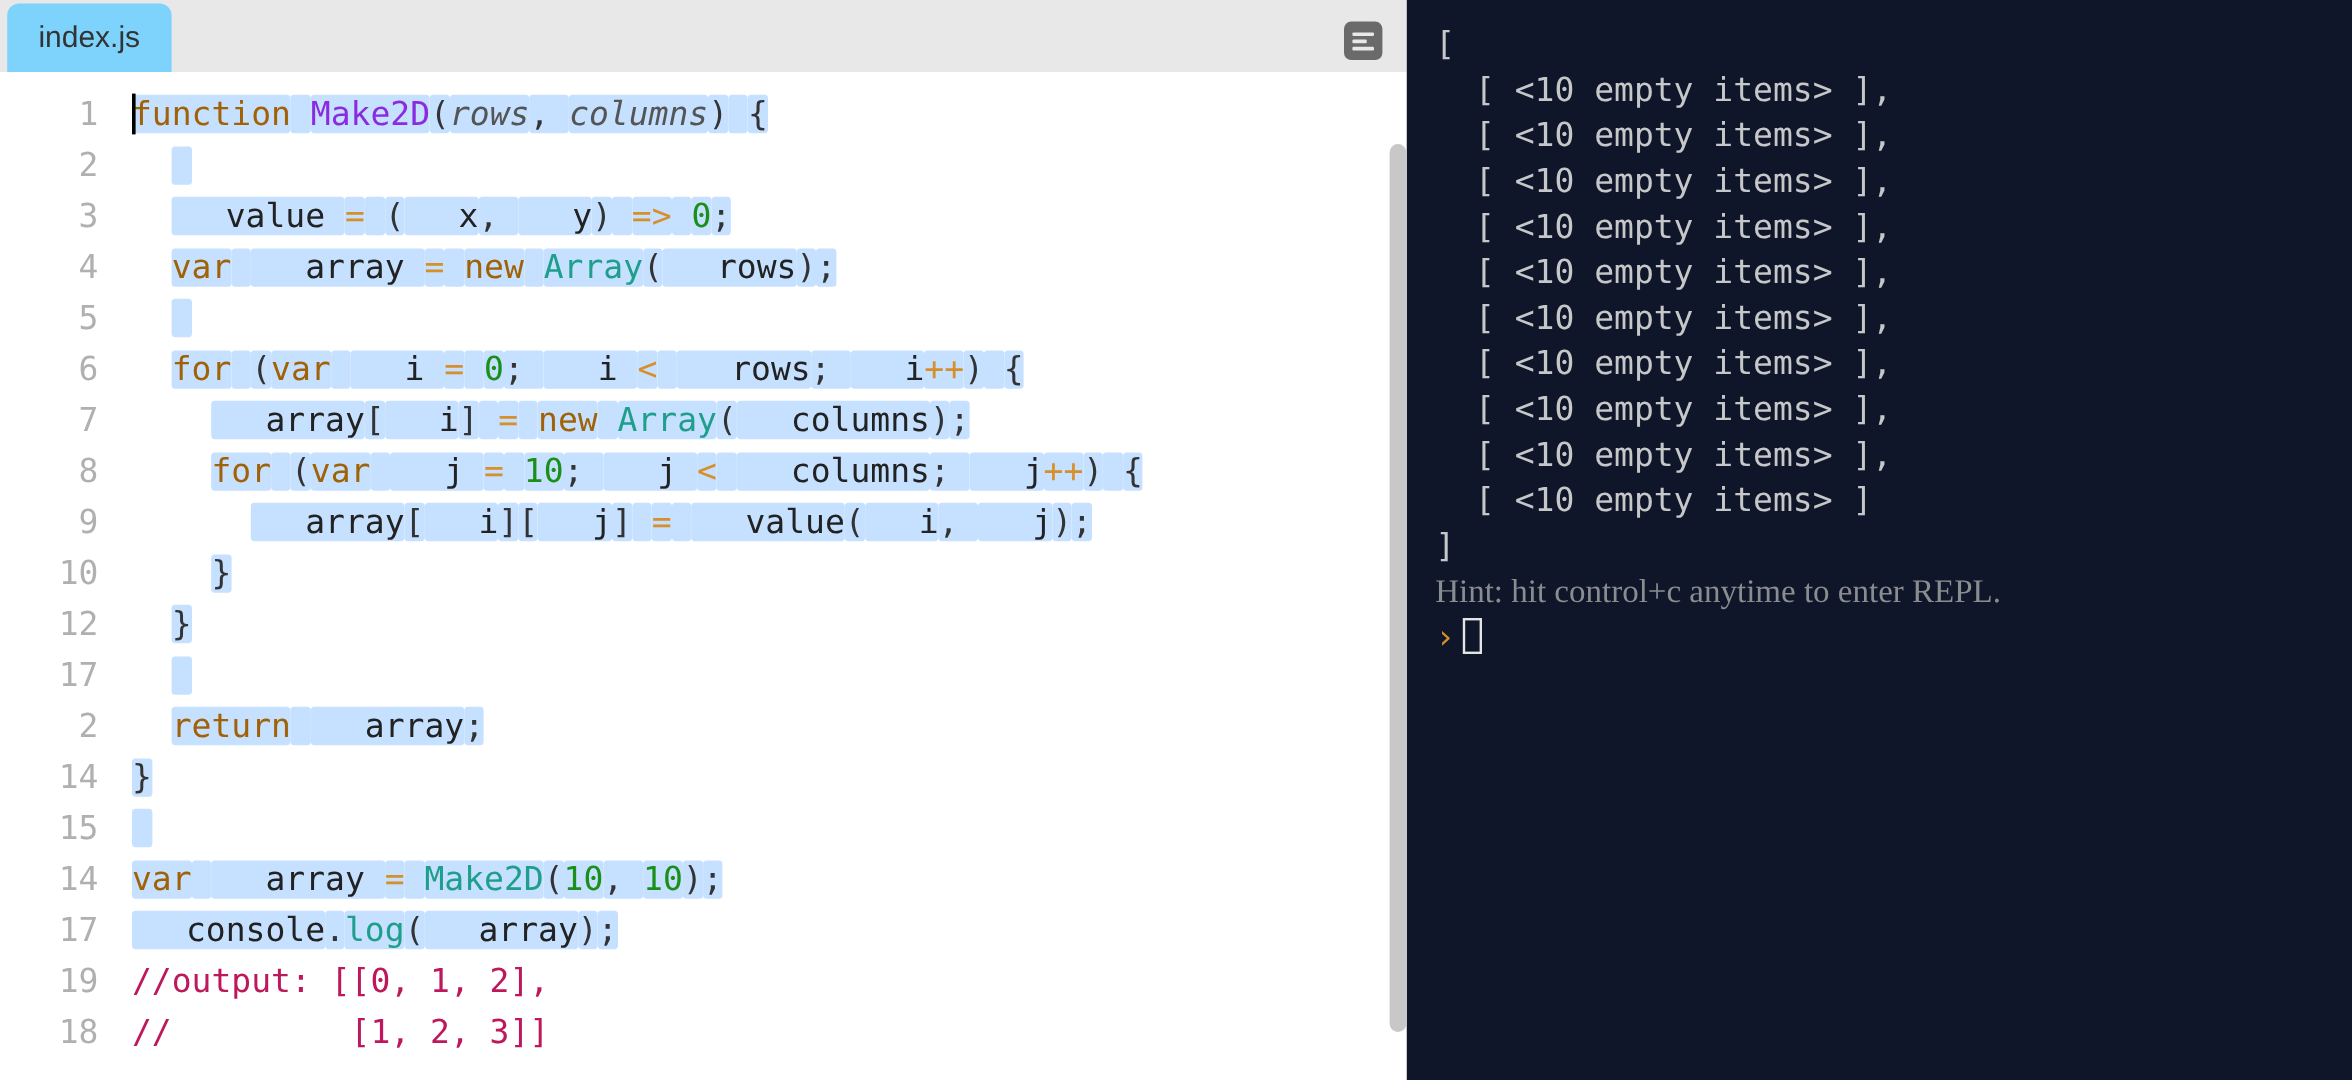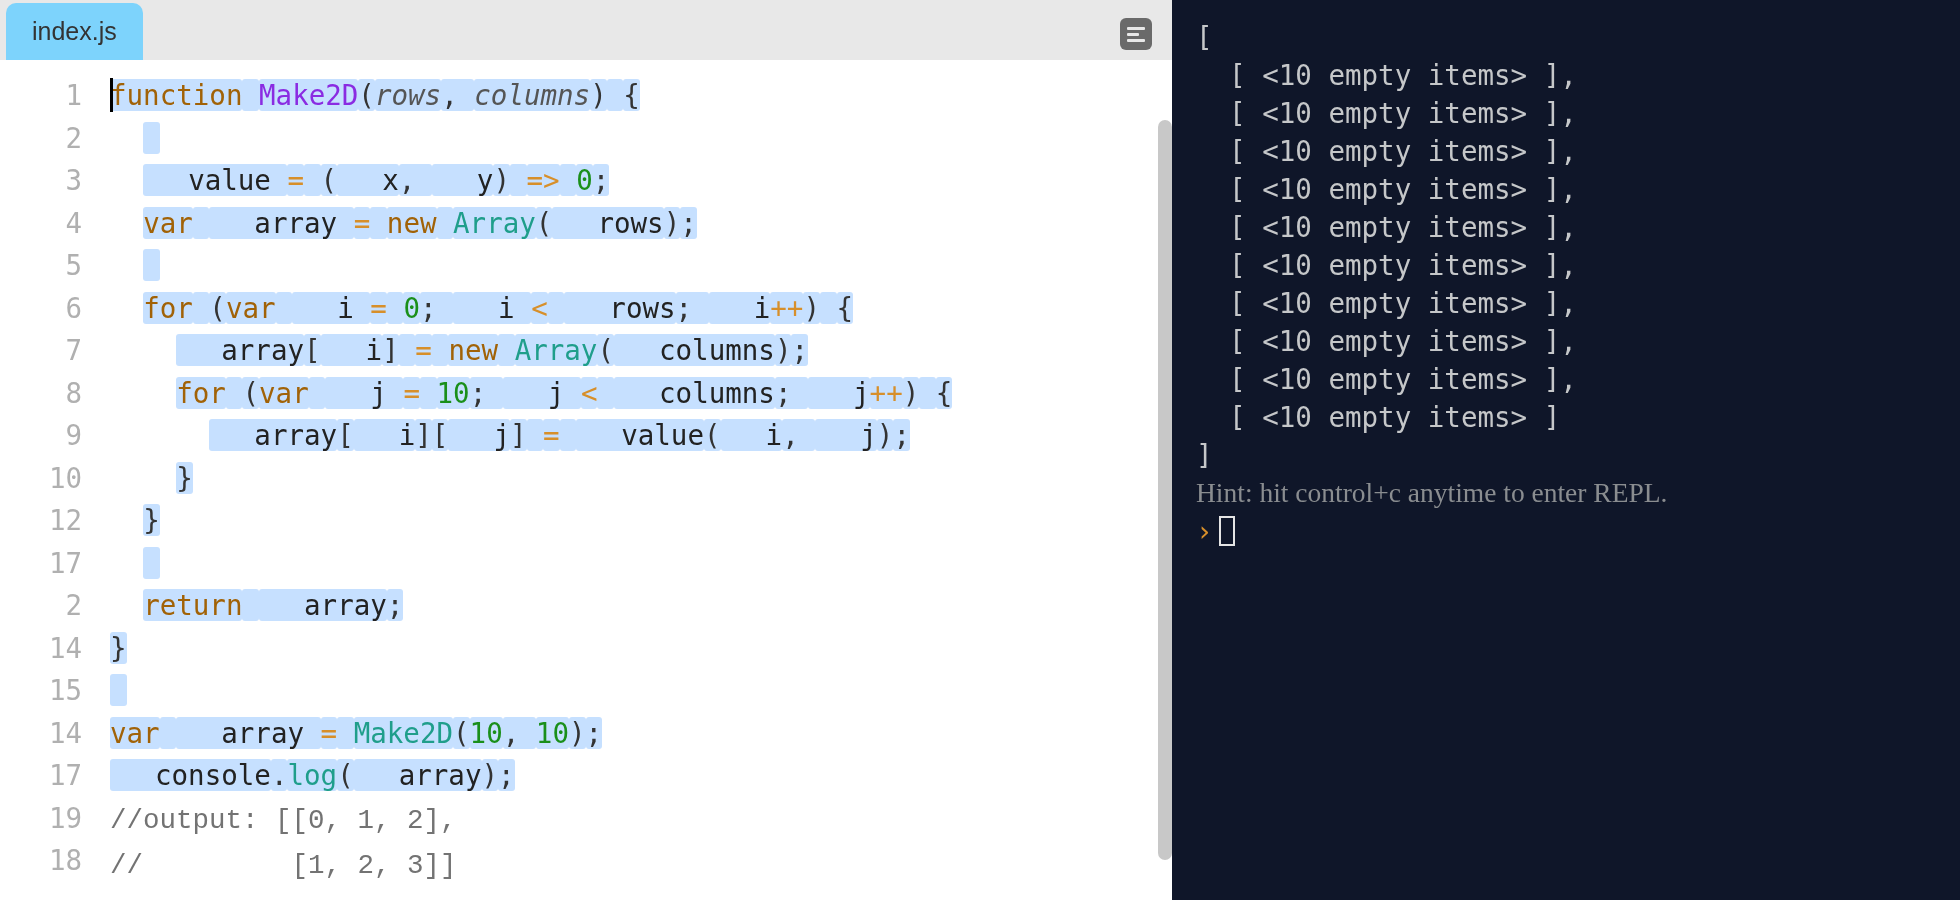--- a/index.html
+++ b/index.html
@@ -101,21 +101,21 @@
     top: 4px;
     left: 0;
   }
   .kw { color: #a16207; }
   .fn { color: #8a2be2; }
   .param { color: #555; font-style: italic; }
   .op { color: #d78f2a; }
   .num { color: #1a8f1a; }
   .cls { color: #1f9e8b; }
   .ident { color: #222; padding-left: 45px; }
-  .cmt { color: #737373; font-family: Liberation Mono, monospace; }
+  .cmt { color: #be185d; }
   .punct { color: #333; }
 
   .scrollbar-vert {
     position: absolute;
     right: 0;
     top: 60px;
     width: 14px;
     height: 740px;
     background: #c8c8c8;
     border-radius: 7px;

